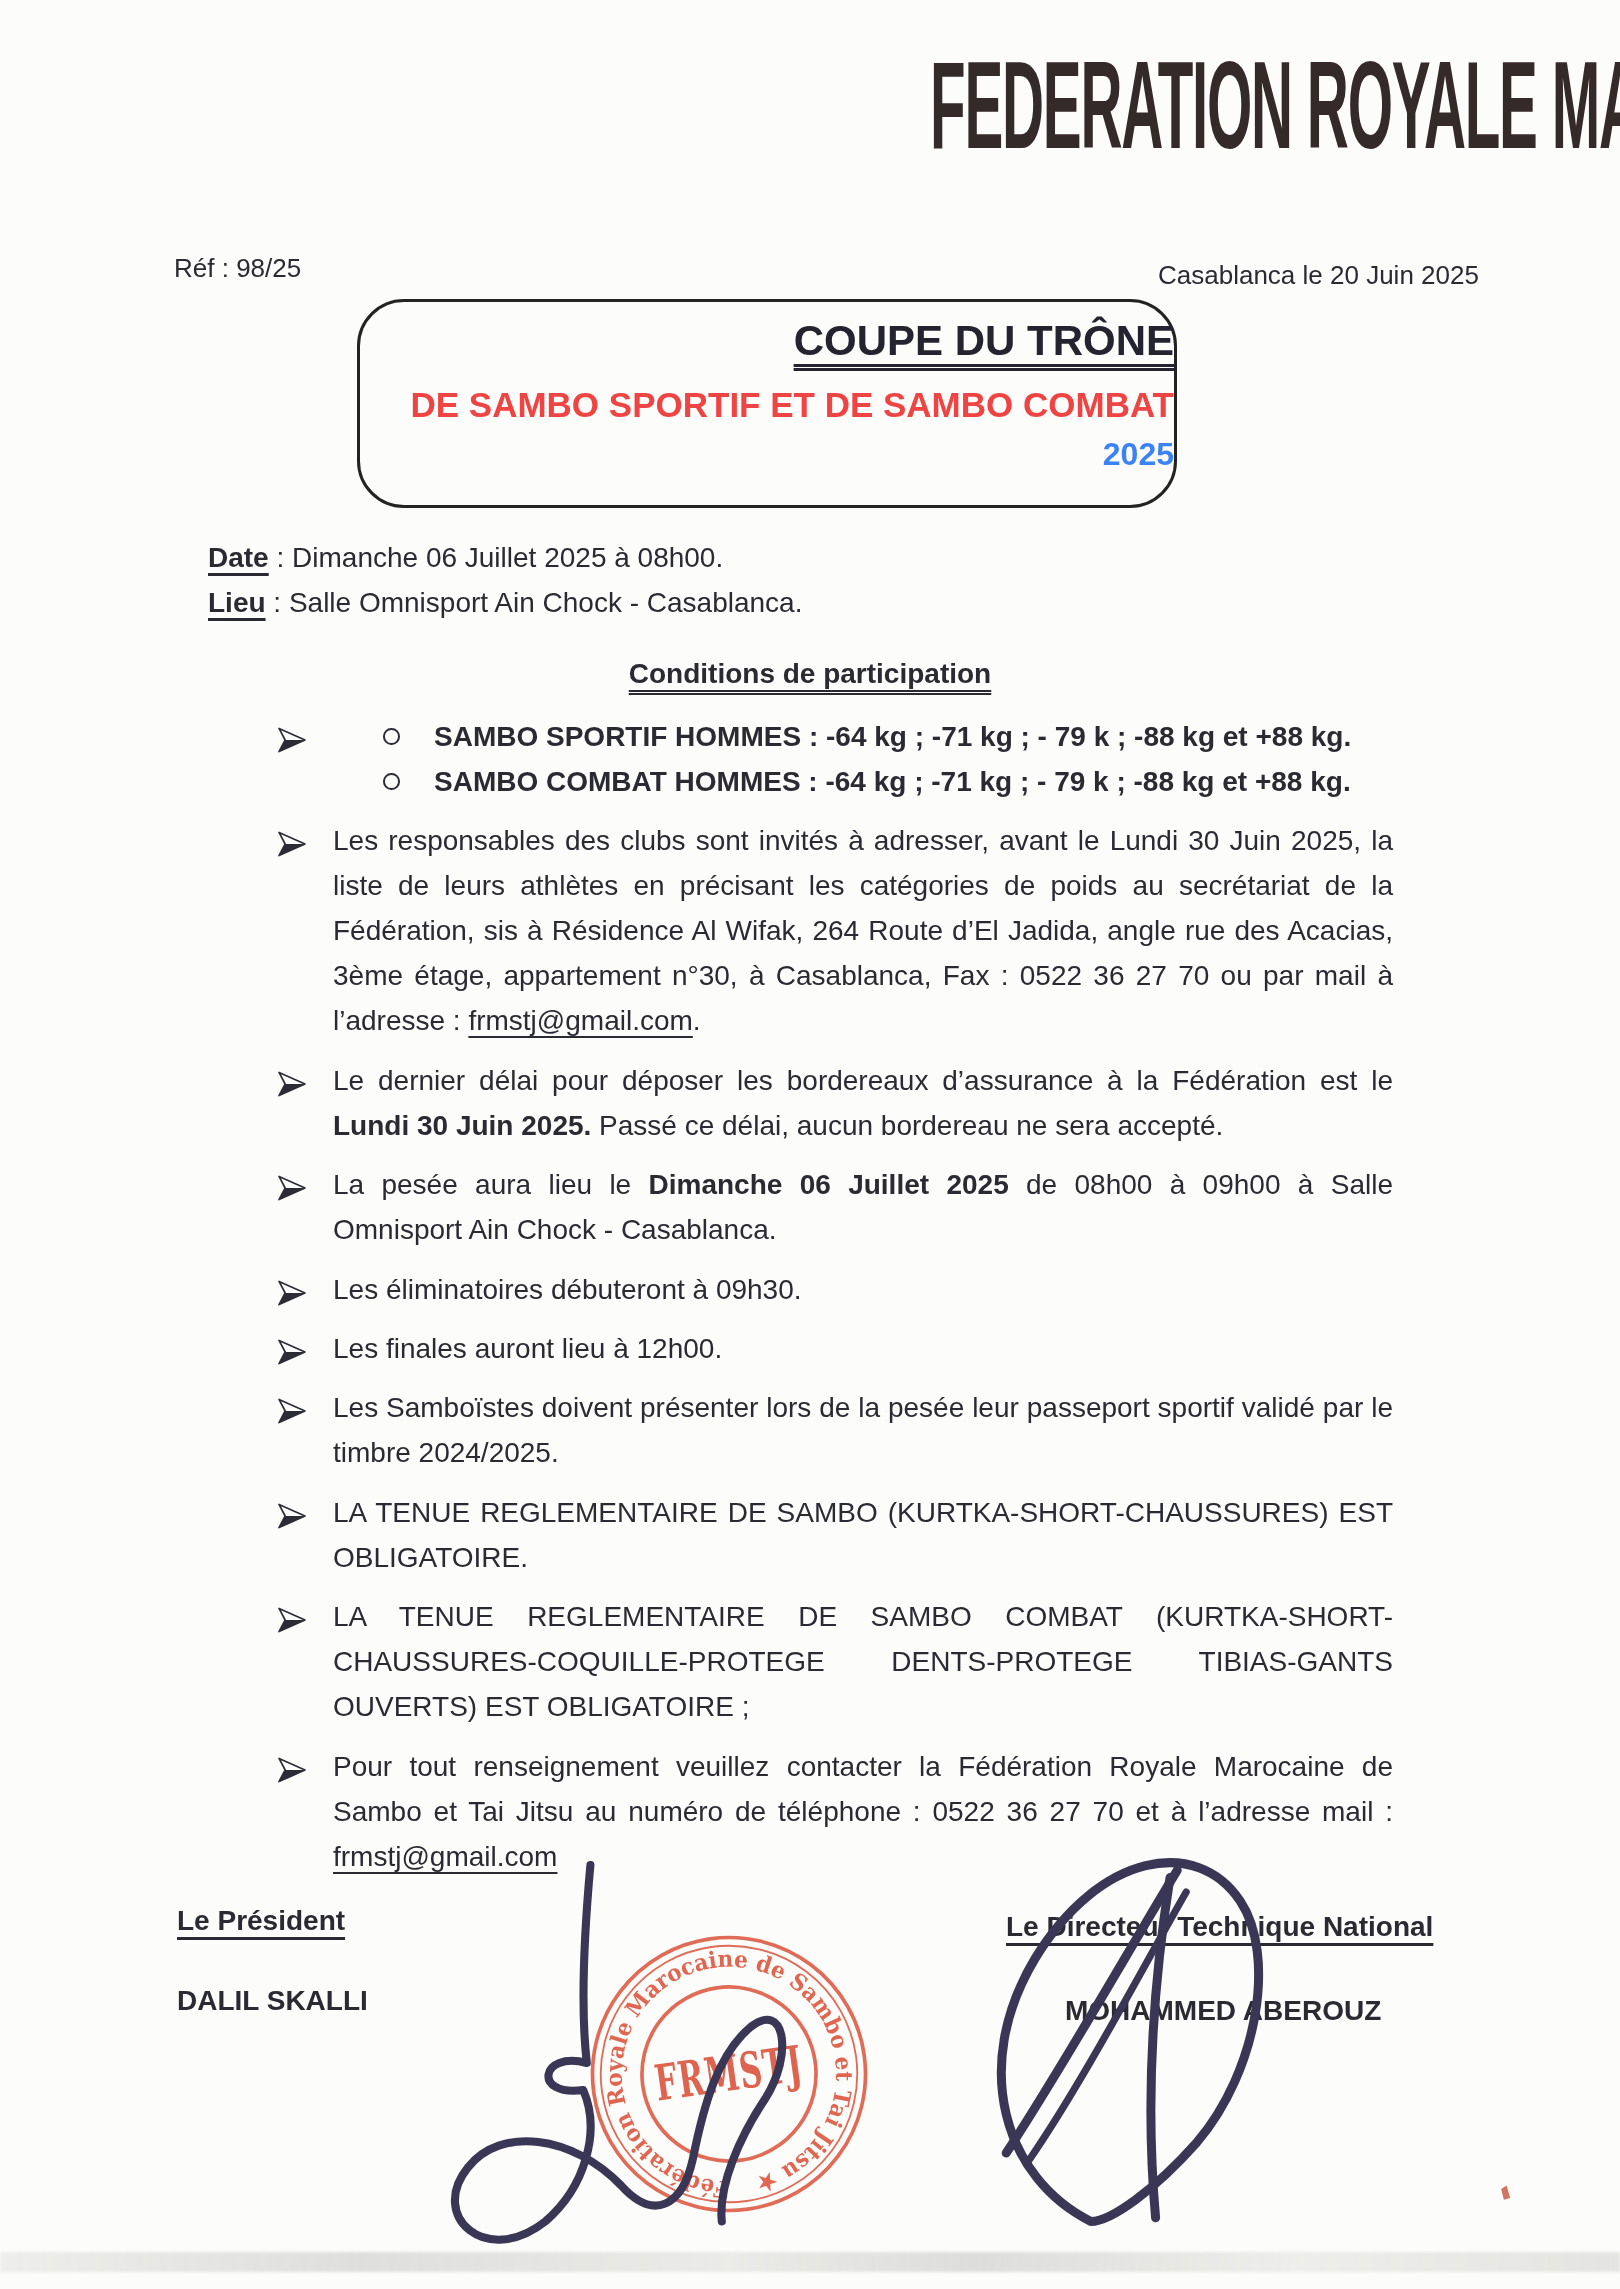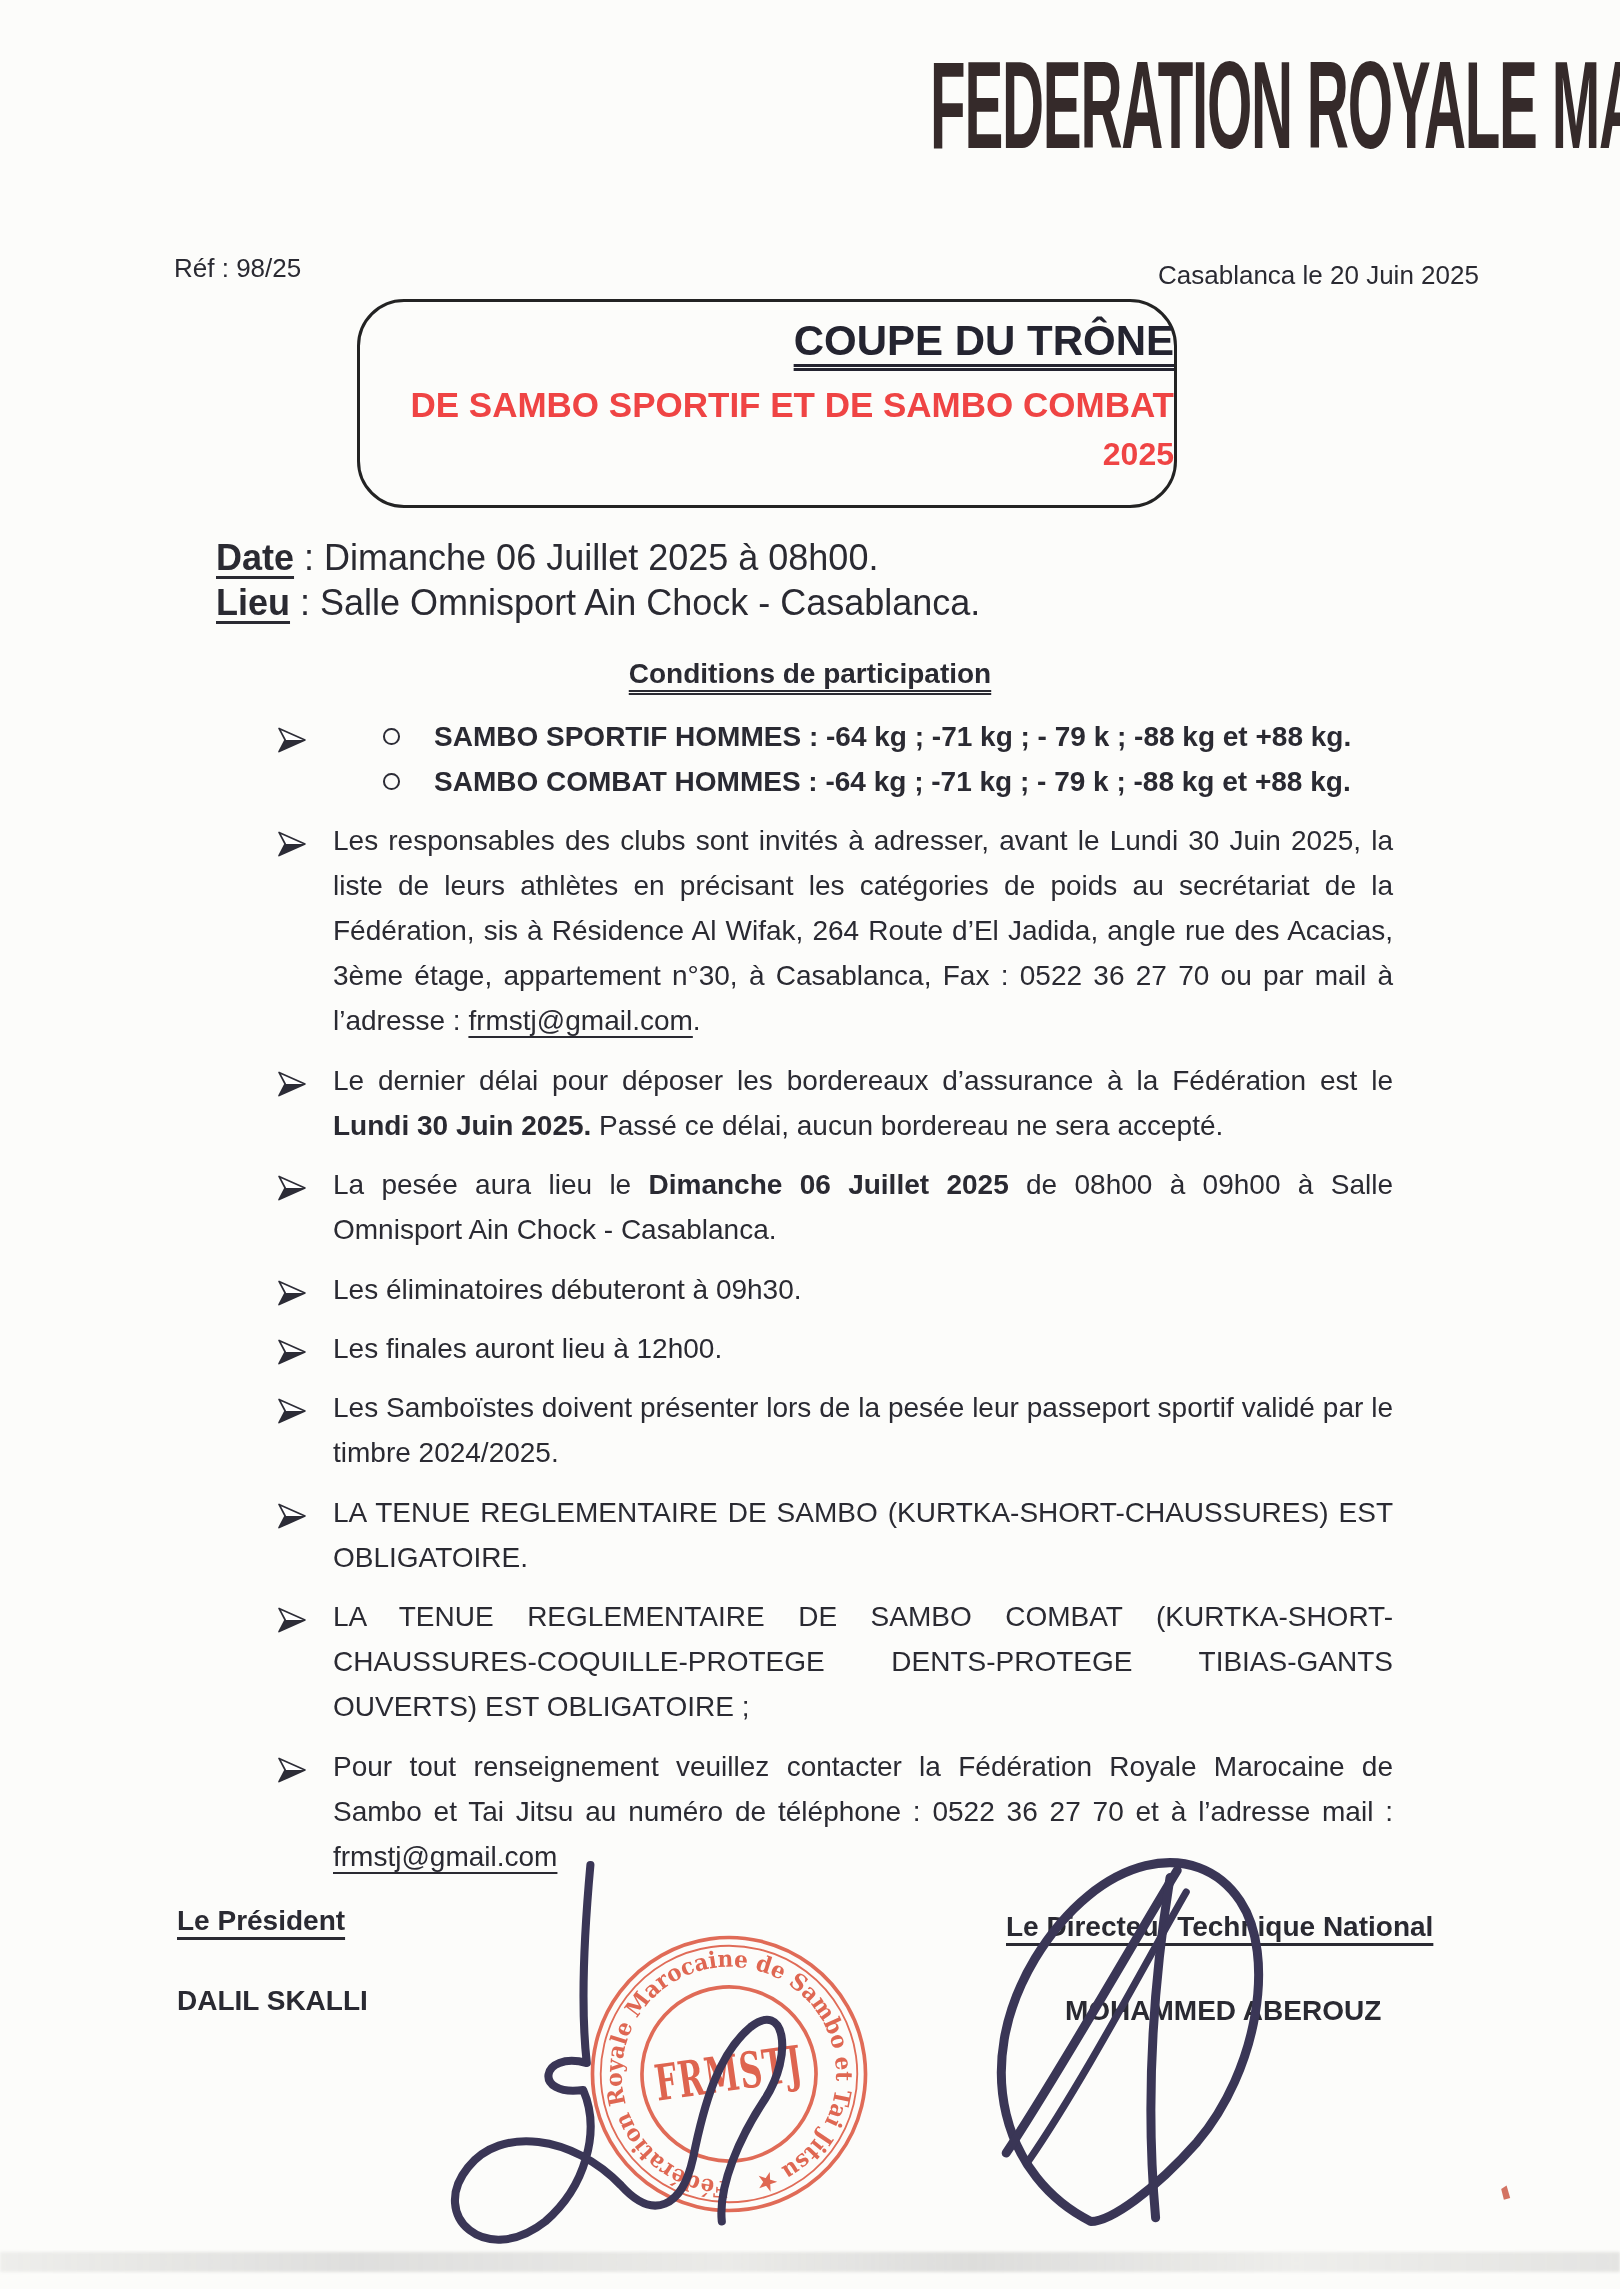--- a/index.html
+++ b/index.html
@@ -30,23 +30,23 @@
     position:absolute;left:357px;top:299px;width:820px;height:209px;
     border:3.6px solid #232323;border-radius:47px;
     text-align:right;box-sizing:border-box;padding-top:15px;
   }
   .tb-line1{
     font-size:42px;font-weight:bold;color:#242430;
     text-decoration:underline;text-decoration-style:double;
     text-decoration-thickness:2.7px;text-underline-offset:9px;
   }
   .tb-line2{font-size:35px;font-weight:bold;margin-top:20px;color:#ef4444;}
-  .tb-line3{font-size:32px;font-weight:bold;margin-top:10.8px;color:#ef4444;}
-  
-  .meta{position:absolute;left:216px;top:535px;font-size:36px;line-height:45px;}
+  .tb-line3{font-size:32px;font-weight:bold;margin-top:10.8px;color:#3b82f6;}
+  
+  .meta{position:absolute;left:208px;top:535px;font-size:28px;line-height:45px;}
   .meta .lbl{
     font-weight:bold;
     text-decoration:underline;text-decoration-thickness:2.7px;text-underline-offset:6.3px;
   }
   
   .section-heading{
     position:absolute;top:658px;left:0;width:100%;text-align:center;
     font-size:28px;font-weight:bold;
   }
   .section-heading span{

